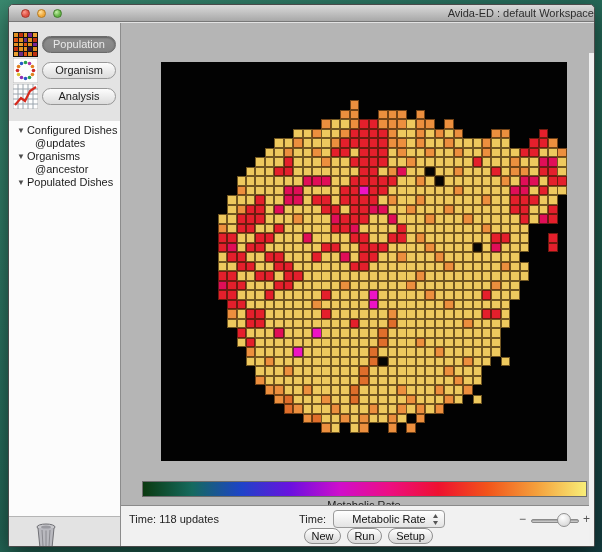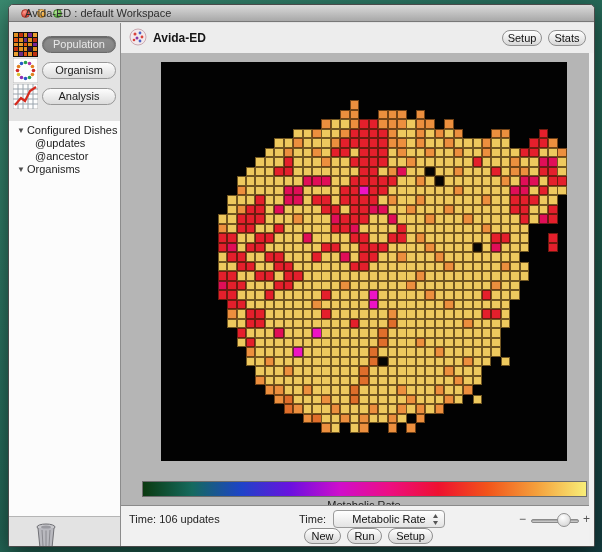--- a/index.html
+++ b/index.html
@@ -12,21 +12,21 @@
   .window {
     position:absolute; left:8px; top:4px; width:587px; height:543px;
     background:#e3e3e3; border:1px solid #4a4a4a; border-radius:5px 5px 2px 2px;
     box-shadow:0 8px 24px rgba(0,0,0,.55); overflow:hidden;
   }
   .titlebar {
     position:absolute; left:0; top:0; right:0; height:17px;
     background:linear-gradient(#dadada,#a8a8a8); border-bottom:1px solid #787878;
     border-radius:4px 4px 0 0;
   }
-  .title { position:absolute; left:16px; right:0; top:2px; text-align:left; font-size:11px; color:#2d2d2d; }
+  .title { position:absolute; left:0; right:0; top:2px; text-align:right; font-size:11px; color:#2d2d2d; }
   .light { position:absolute; top:4px; width:9px; height:9px; border-radius:50%; }
   .light.red   { left:12px; background:radial-gradient(circle at 35% 30%,#ff9a8d,#dd4f42 60%); border:1px solid #a63327; }
   .light.yellow{ left:28px; background:radial-gradient(circle at 35% 30%,#ffe2a0,#f0a83a 60%); border:1px solid #b5781f; }
   .light.green { left:44px; background:radial-gradient(circle at 35% 30%,#c4f0a8,#64b446 60%); border:1px solid #3f7d2a; }
 
   .sidebar { position:absolute; left:0; top:18px; bottom:0; width:112px; background:#e3e3e3; border-right:1px solid #8c8c8c; }
   .navrow { position:absolute; left:0; width:112px; height:26px; }
   .navicon { position:absolute; left:4px; top:0; width:25px; height:25px; }
   .navbtn {
     position:absolute; left:33px; top:4px; width:74px; height:17px; border-radius:9px;
@@ -163,52 +163,41 @@
     </div>
 
 
     <div class="freezer-list">
       <div class="tree-row group">
         <span class="tri">▼</span><span>Configured Dishes</span>
       </div>
       <div class="tree-row leaf">
         <span>@updates</span>
       </div>
+      <div class="tree-row group">
+        <span class="tri">▼</span><span>Organisms</span>
+      </div>
       <div class="tree-row leaf">
         <span>@ancestor</span>
       </div>
       <div class="tree-row group">
-        <span class="tri">▼</span><span>Organisms</span>
+        <span class="tri">▼</span><span>Populated Dishes</span>
       </div>
     </div>
 
     <svg class="trash" viewBox="0 0 26 28">
       <ellipse cx="13" cy="5" rx="9" ry="3" fill="#c8c8cc" stroke="#6f6f74"></ellipse>
       <path d="M5 6 L7 26 Q13 28.5 19 26 L21 6" fill="#b9b9bf" stroke="#6f6f74"></path>
       <path d="M9 8 L10 24 M13 8.5 L13 24.5 M17 8 L16 24" stroke="#8a8a90" fill="none"></path>
       <ellipse cx="13" cy="5" rx="5" ry="1.6" fill="#9a9aa0"></ellipse>
     </svg>
   </div>
 
   <div class="main">
 
-    <div class="main-header">
-      <svg class="app-icon" viewBox="0 0 18 18">
-        <circle cx="9" cy="9" r="8" fill="#f3e9ec" stroke="#c9a8b0"></circle>
-        <circle cx="6" cy="6" r="1.5" fill="#d8413a"></circle>
-          <circle cx="11" cy="5" r="1.4" fill="#4b62c8"></circle>
-        <circle cx="13" cy="9" r="1.4" fill="#d8413a"></circle>
-          <circle cx="8" cy="10" r="1.5" fill="#8a3aa8"></circle>
-        <circle cx="5" cy="12" r="1.3" fill="#d8413a"></circle>
-          <circle cx="11" cy="13" r="1.4" fill="#4b62c8"></circle>
-      </svg>
-      <div class="app-title">Avida-ED</div>
-      <div class="pill setup-btn">Setup</div>
-      <div class="pill stats-btn">Stats</div>
-    </div>
 
     <div class="right-strip"></div>
 
     <div class="viewport">
       <div style="position:absolute;left:0;top:0;right:0;bottom:0;">
           <div class="cell" style="left: 188.8px; top: 38px; background: rgb(236, 143, 62);"></div>
           <div class="cell" style="left: 179.36px; top: 47.5px; background: rgb(236, 143, 62);"></div>
           <div class="cell" style="left: 188.8px; top: 47.5px; background: rgb(236, 143, 62);"></div>
           <div class="cell" style="left: 217.12px; top: 47.5px; background: rgb(236, 143, 62);"></div>
           <div class="cell" style="left: 226.56px; top: 47.5px; background: rgb(236, 143, 62);"></div>
@@ -1140,21 +1129,21 @@
           <div class="cell" style="left: 198.24px; top: 361px; background: rgb(236, 143, 62);"></div>
           <div class="cell" style="left: 226.56px; top: 361px; background: rgb(236, 143, 62);"></div>
           <div class="cell" style="left: 245.44px; top: 361px; background: rgb(236, 143, 62);"></div>
         </div>
     </div>
 
     <div class="legend-bar" style="background: linear-gradient(to right, rgb(11, 58, 16), rgb(21, 106, 94), rgb(30, 67, 200), rgb(107, 17, 223), rgb(207, 14, 203), rgb(237, 14, 131), rgb(238, 17, 48), rgb(242, 84, 26), rgb(244, 160, 60), rgb(248, 238, 120));"></div>
     <div class="legend-label">Metabolic Rate</div>
 
     <div class="bottom-bar">
-      <div class="time-text">Time: 106 updates</div>
+      <div class="time-text">Time: 118 updates</div>
       <div class="mode-label">Time:</div>
       <div class="mode-popup">
         <span>Metabolic Rate</span>
         <svg class="stepper" width="7" height="13" viewBox="0 0 7 13">
           <path d="M3.5 1 L6 5 L1 5 Z" fill="#555"></path>
           <path d="M3.5 12 L1 8 L6 8 Z" fill="#555"></path>
         </svg>
       </div>
       <span class="minus">−</span>
       <div class="slider-track"></div>

